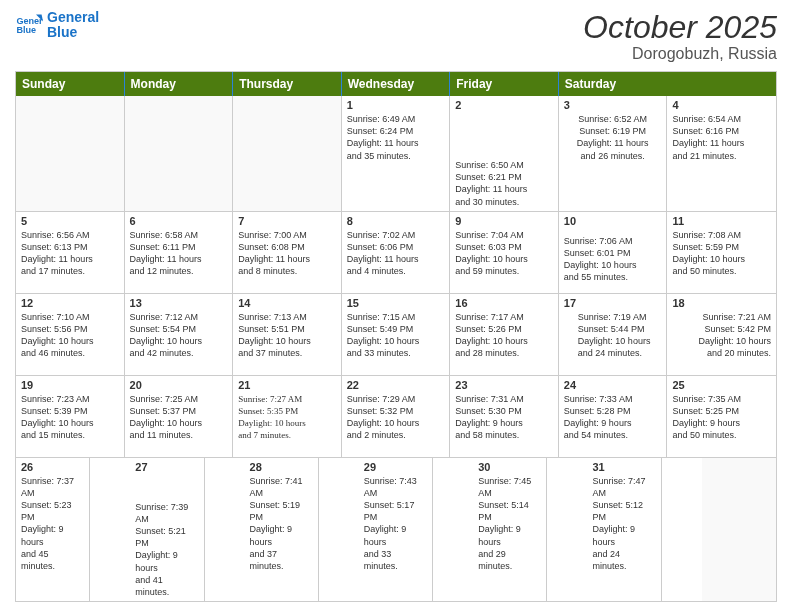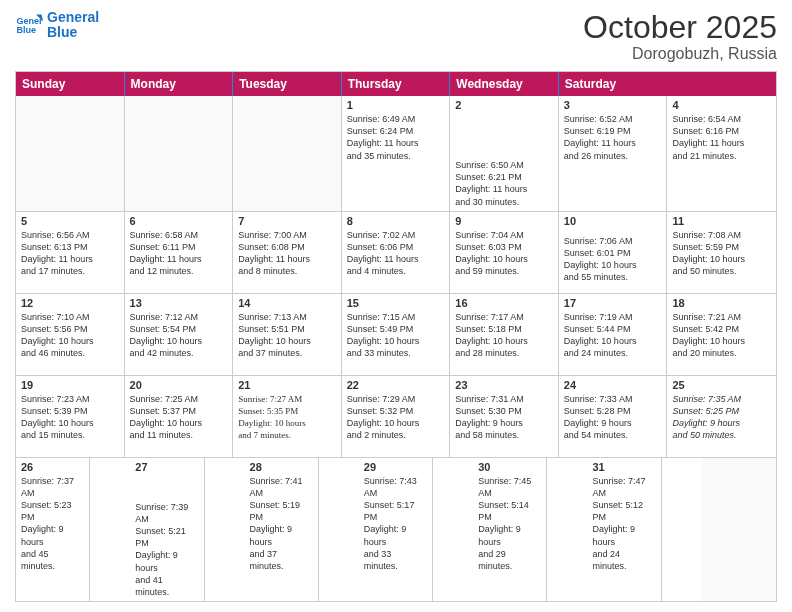--- a/index.html
+++ b/index.html
@@ -33,29 +33,30 @@
       margin-right: 4px;
     }
     .title-block {
       text-align: right;
     }
     .month-title {
       font-size: 32px;
       font-weight: normal;
       color: #333;
       line-height: 1.1;
+      font-style: italic;
     }
     .location {
       font-size: 16px;
       color: #555;
     }
     .cal-header {
       display: grid;
       grid-template-columns: repeat(7, 1fr);
-      background: #be185d;
+      background: #4d7c0f;
     }
     .cal-header-cell {
       color: #fff;
       font-weight: bold;
       font-size: 12px;
       padding: 5px 6px;
       text-align: left;
       border-right: 1px solid #2a83d8;
     }
     .cal-header-cell:last-child { border-right: none; }
@@ -119,23 +120,23 @@
     <div class="title-block">
       <div class="month-title">October 2025</div>
       <div class="location">Dorogobuzh, Russia</div>
     </div>
   </div>
 
   <div class="outer-border">
     <div class="cal-header" id="cal-header">
         <div class="cal-header-cell">Sunday</div>
         <div class="cal-header-cell">Monday</div>
-        <div class="cal-header-cell">Tuesday</div>
         <div class="cal-header-cell">Thursday</div>
         <div class="cal-header-cell">Wednesday</div>
+        <div class="cal-header-cell">Friday</div>
         <div class="cal-header-cell">Saturday</div>
       </div>
     <div class="cal-body" id="cal-body">
         <div class="cal-row">
           <div class="cal-cell empty"></div>
           <div class="cal-cell empty"></div>
           <div class="cal-cell empty"></div>
           <div class="cal-cell">
             <span class="day-num">1</span>
             <div class="cell-text" style="white-space: pre-line;">Sunrise: 6:49 AM
@@ -145,21 +146,21 @@
           </div>
           <div class="cal-cell">
             <span class="day-num">2</span>
             <div class="cell-text" style="white-space: pre-line; margin-top: 48px;">Sunrise: 6:50 AM
 Sunset: 6:21 PM
 Daylight: 11 hours
 and 30 minutes.</div>
           </div>
           <div class="cal-cell">
             <span class="day-num">3</span>
-            <div class="cell-text" style="white-space: pre-line;">Sunrise: 6:52 AM
+            <div class="cell-text" style="white-space: pre-line; text-align: center;">Sunrise: 6:52 AM
 Sunset: 6:19 PM
 Daylight: 11 hours
 and 26 minutes.</div>
           </div>
           <div class="cal-cell">
             <span class="day-num">4</span>
             <div class="cell-text" style="white-space: pre-line;">Sunrise: 6:54 AM
 Sunset: 6:16 PM
 Daylight: 11 hours
 and 21 minutes.</div>
@@ -241,34 +242,34 @@
           <div class="cal-cell">
             <span class="day-num">15</span>
             <div class="cell-text" style="white-space: pre-line;">Sunrise: 7:15 AM
 Sunset: 5:49 PM
 Daylight: 10 hours
 and 33 minutes.</div>
           </div>
           <div class="cal-cell">
             <span class="day-num">16</span>
             <div class="cell-text" style="white-space: pre-line;">Sunrise: 7:17 AM
-Sunset: 5:18 PM
+Sunset: 5:26 PM
 Daylight: 10 hours
 and 28 minutes.</div>
           </div>
           <div class="cal-cell">
             <span class="day-num">17</span>
-            <div class="cell-text" style="white-space: pre-line;">Sunrise: 7:19 AM
+            <div class="cell-text" style="white-space: pre-line; margin-left: 14px;">Sunrise: 7:19 AM
 Sunset: 5:44 PM
 Daylight: 10 hours
 and 24 minutes.</div>
           </div>
           <div class="cal-cell">
             <span class="day-num">18</span>
-            <div class="cell-text" style="white-space: pre-line;">Sunrise: 7:21 AM
+            <div class="cell-text" style="white-space: pre-line; text-align: right;">Sunrise: 7:21 AM
 Sunset: 5:42 PM
 Daylight: 10 hours
 and 20 minutes.</div>
           </div>
         </div>
         <div class="cal-row">
           <div class="cal-cell">
             <span class="day-num">19</span>
             <div class="cell-text" style="white-space: pre-line;">Sunrise: 7:23 AM
 Sunset: 5:39 PM
@@ -305,21 +306,21 @@
           </div>
           <div class="cal-cell">
             <span class="day-num">24</span>
             <div class="cell-text" style="white-space: pre-line;">Sunrise: 7:33 AM
 Sunset: 5:28 PM
 Daylight: 9 hours
 and 54 minutes.</div>
           </div>
           <div class="cal-cell">
             <span class="day-num">25</span>
-            <div class="cell-text" style="white-space: pre-line; font-style: italic;">Sunrise: 7:35 AM
+            <div class="cell-text" style="white-space: pre-line;">Sunrise: 7:35 AM
 Sunset: 5:25 PM
 Daylight: 9 hours
 and 50 minutes.</div>
           </div>
         </div>
         <div class="cal-row">
           <div class="cal-cell">
             <span class="day-num">26</span>
             <div class="cell-text" style="white-space: pre-line;">Sunrise: 7:37 AM
 Sunset: 5:23 PM

